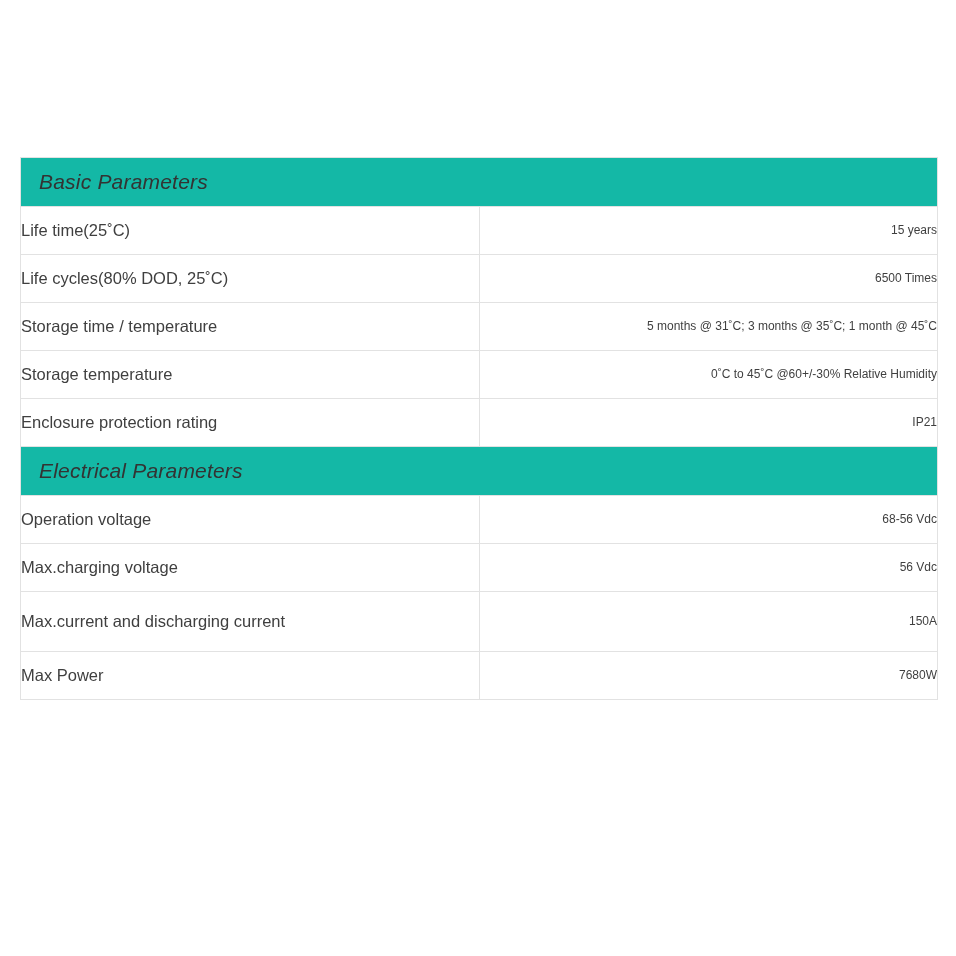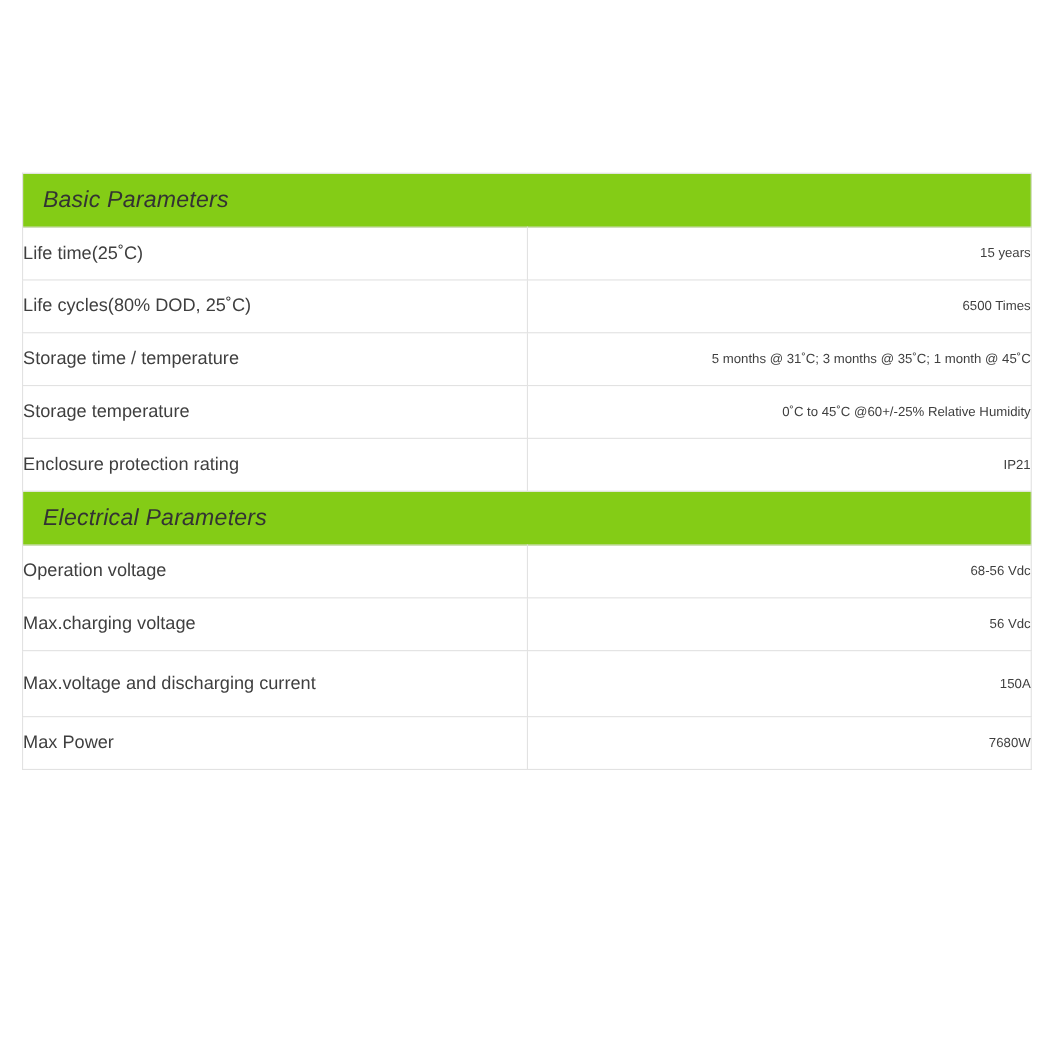--- a/index.html
+++ b/index.html
@@ -27,21 +27,21 @@
     width: 918px;
     border-collapse: collapse;
     table-layout: fixed;
   }
   .spec-table td {
     border: 1px solid #e2e2e2;
     padding: 0;
     vertical-align: middle;
   }
   .section-row td {
-    background: #84cc16;
+    background: #14b8a6;
     height: 48px;
     padding-left: 18px;
     border-left: 1px solid #e2e2e2;
     border-right: 1px solid #e2e2e2;
   }
   .section-title {
     font-style: italic;
     font-size: 21px;
     color: #333333;
     letter-spacing: 0.2px;
@@ -86,42 +86,42 @@
       <tr class="param-row">
         <td class="param-name">Life cycles(80% DOD, 25˚C)</td>
         <td class="param-value">6500 Times</td>
       </tr>
       <tr class="param-row">
         <td class="param-name">Storage time / temperature</td>
         <td class="param-value">5 months @ 31˚C; 3 months @ 35˚C; 1 month @ 45˚C</td>
       </tr>
       <tr class="param-row">
         <td class="param-name">Storage temperature</td>
-        <td class="param-value">0˚C to 45˚C @60+/-25% Relative Humidity</td>
+        <td class="param-value">0˚C to 45˚C @60+/-30% Relative Humidity</td>
       </tr>
       <tr class="param-row">
         <td class="param-name">Enclosure protection rating</td>
         <td class="param-value">IP21</td>
       </tr>
 
       <tr class="section-row">
         <td colspan="2">
           <span class="section-title">Electrical Parameters</span>
         </td>
       </tr>
       <tr class="param-row">
         <td class="param-name">Operation voltage</td>
         <td class="param-value">68-56 Vdc</td>
       </tr>
       <tr class="param-row">
         <td class="param-name">Max.charging voltage</td>
         <td class="param-value">56 Vdc</td>
       </tr>
       <tr class="param-row two-line">
-        <td class="param-name">Max.voltage and discharging current</td>
+        <td class="param-name">Max.current and discharging current</td>
         <td class="param-value">150A</td>
       </tr>
       <tr class="param-row">
         <td class="param-name">Max Power</td>
         <td class="param-value">7680W</td>
       </tr>
     </tbody>
   </table>
 </div>
 

